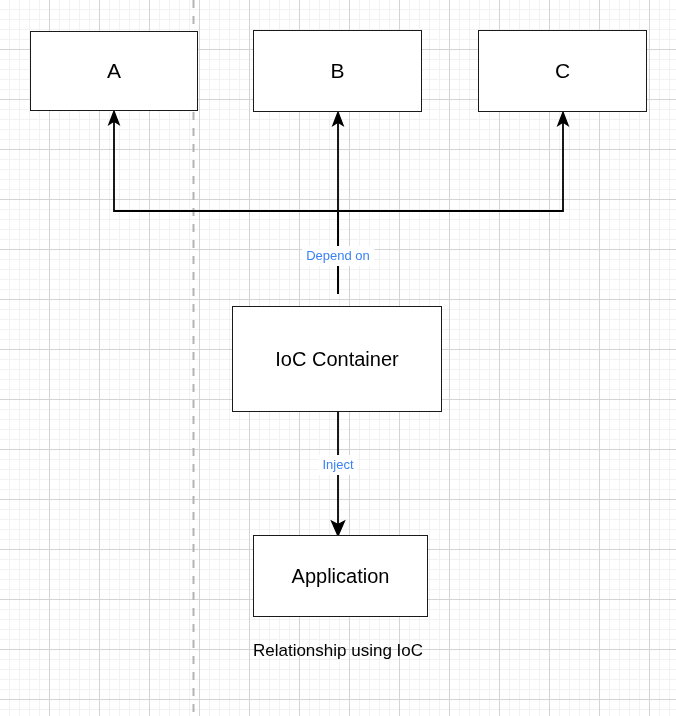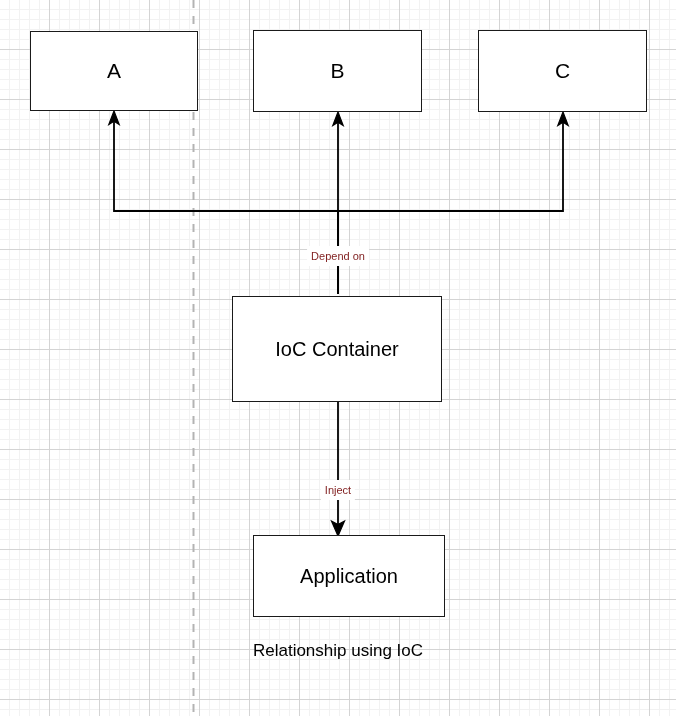--- a/index.html
+++ b/index.html
@@ -43,44 +43,44 @@
     line-height: 1.1;
   }
   .node-label {
     display: block;
     text-align: center;
     white-space: nowrap;
   }
   .edge-label {
     position: absolute;
     background: #ffffff;
-    color: #7f1d1d;
-    font-size: 11px;
+    color: #3b82f6;
+    font-size: 13px;
     line-height: 18px;
     white-space: nowrap;
     padding: 1px 4px;
     transform: translate(-50%, -50%);
     text-align: center;
   }
   .caption {
     position: absolute;
     color: #000000;
     font-size: 17px;
     line-height: 20px;
     white-space: nowrap;
     transform: translate(-50%, -50%);
     text-align: center;
   }
   #node-a   { left: 30px;  top: 31px;  width: 168px; height: 80px; font-size: 21px; }
   #node-b   { left: 253px; top: 30px;  width: 169px; height: 82px; font-size: 21px; }
   #node-c   { left: 478px; top: 30px;  width: 169px; height: 82px; font-size: 21px; }
-  #node-ioc { left: 232px; top: 296px; width: 210px; height: 106px; font-size: 20px; }
-  #node-app { left: 253px; top: 535px; width: 192px; height: 82px; font-size: 20px; }
+  #node-ioc { left: 232px; top: 306px; width: 210px; height: 106px; font-size: 20px; }
+  #node-app { left: 253px; top: 535px; width: 175px; height: 82px; font-size: 20px; }
   #label-depend-on { left: 338px; top: 256px; }
-  #label-inject    { left: 338px; top: 490px; text-align: right; }
+  #label-inject    { left: 338px; top: 465px; text-align: right; }
   #caption-main    { left: 338px; top: 651px; }
 </style>
 </head>
 <body>
 
 <div id="canvas">
 
   <svg id="edge-layer" viewBox="0 0 676 716" width="676" height="716" xmlns="http://www.w3.org/2000/svg">
 
     <line x1="193.5" y1="0" x2="193.5" y2="716" stroke="#b3b3b3" stroke-width="2" stroke-dasharray="8 8"></line>

